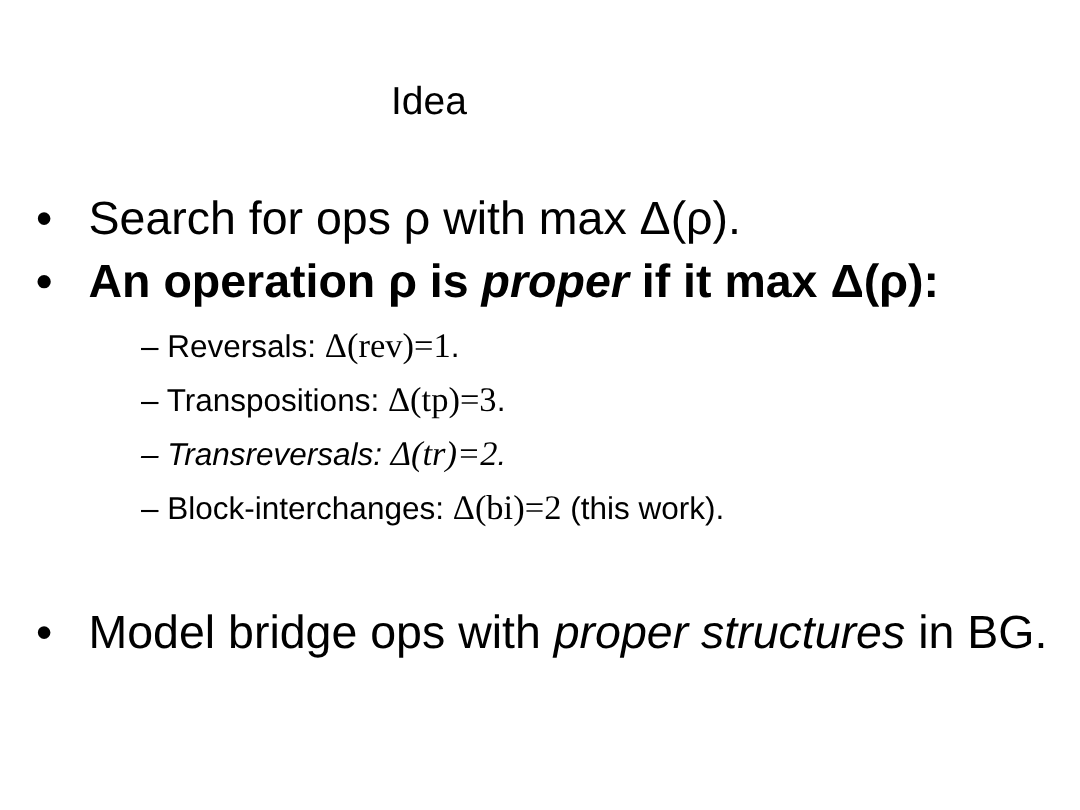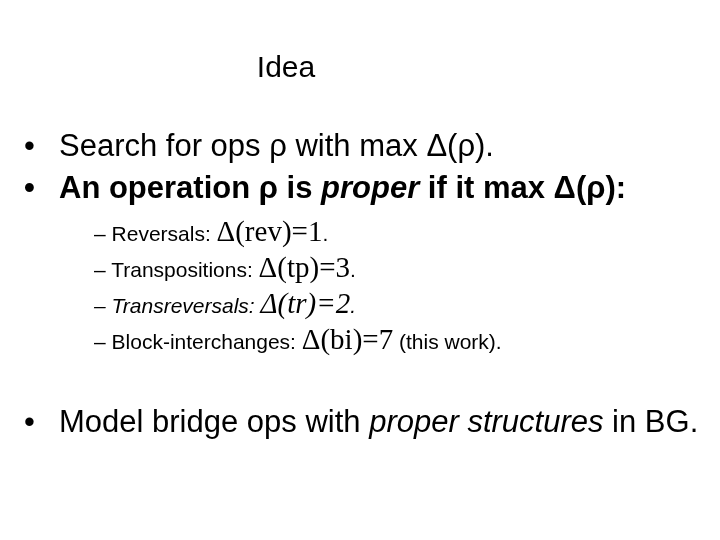--- a/index.html
+++ b/index.html
@@ -14,21 +14,21 @@
       overflow: hidden;
       font-family: "Liberation Sans", "DejaVu Sans", sans-serif;
       color: #000000;
     }
     .slide-title {
       position: absolute;
       left: 0;
       top: 44px;
       width: 572px;
       text-align: center;
-      font-size: 30px;
+      font-size: 26px;
       line-height: 46px;
       font-weight: normal;
     }
     .bullet {
       position: absolute;
       left: 24px;
       font-size: 31px;
       line-height: 32px;
       white-space: nowrap;
     }
@@ -39,21 +39,21 @@
     }
     .sub {
       position: absolute;
       left: 94px;
       font-size: 21px;
       line-height: 26px;
       white-space: nowrap;
     }
     .math {
       font-family: "Liberation Serif", "DejaVu Serif", serif;
-      font-size: 29px;
+      font-size: 23px;
     }
     em { font-style: italic; }
   </style>
 </head>
 <body>
 
 <div>
   <div class="slide-title">Idea</div>
 
   <div class="bullet" style="top:130px;">
@@ -74,19 +74,19 @@
     <span>Transpositions: </span><span class="math">Δ(tp)=3</span><span>.</span>
   </div>
 
   <div class="sub" style="top:290px;font-style:italic;">
     <span>–</span>
     <span>Transreversals: </span><span class="math">Δ(tr)=2</span><span>.</span>
   </div>
 
   <div class="sub" style="top:326px;">
     <span>–</span>
-    <span>Block-interchanges: </span><span class="math">Δ(bi)=7</span><span> (this work).</span>
+    <span>Block-interchanges: </span><span class="math">Δ(bi)=2</span><span> (this work).</span>
   </div>
 
   <div class="bullet" style="top:406px;">
     <span class="dot">•</span><span>Model bridge ops with </span><em>proper structures</em><span> in BG.</span>
   </div>
 </div>
 
 </body></html>

